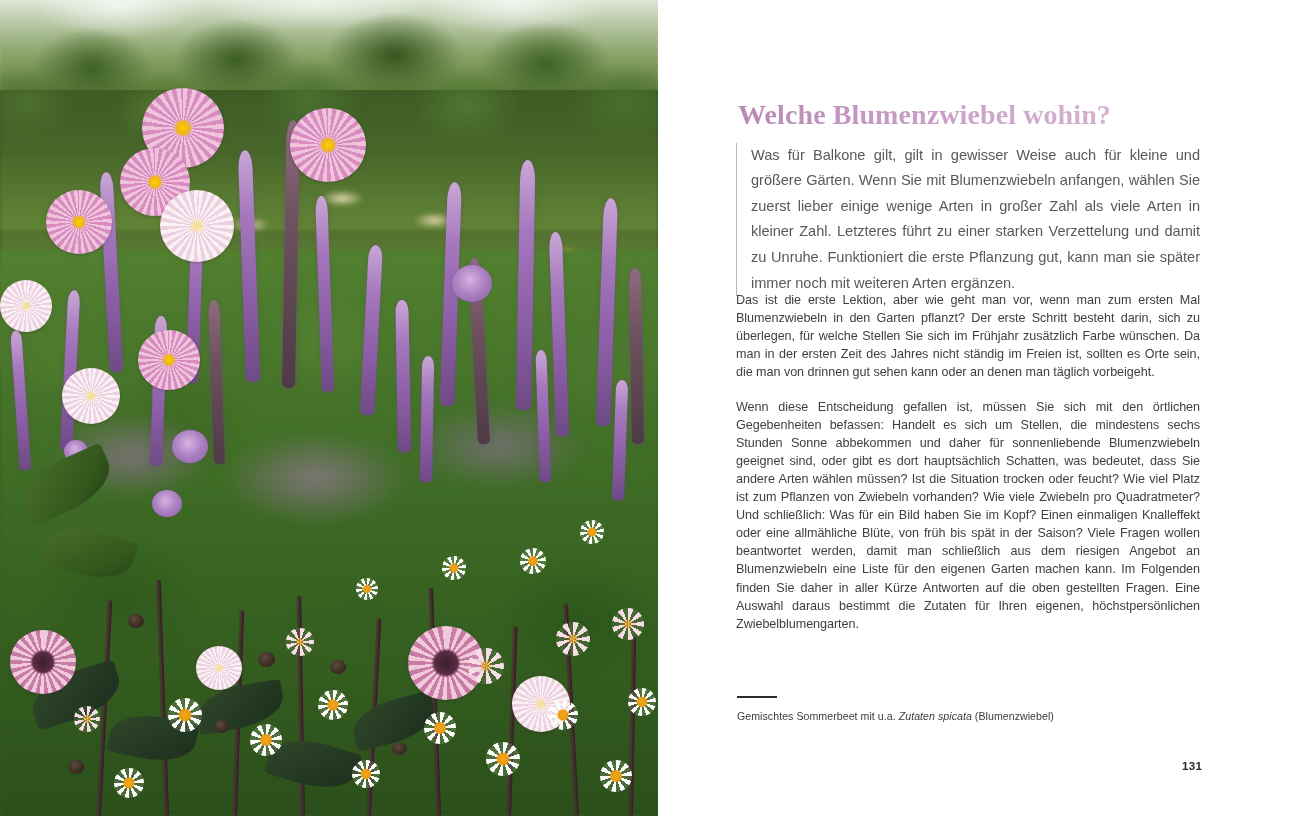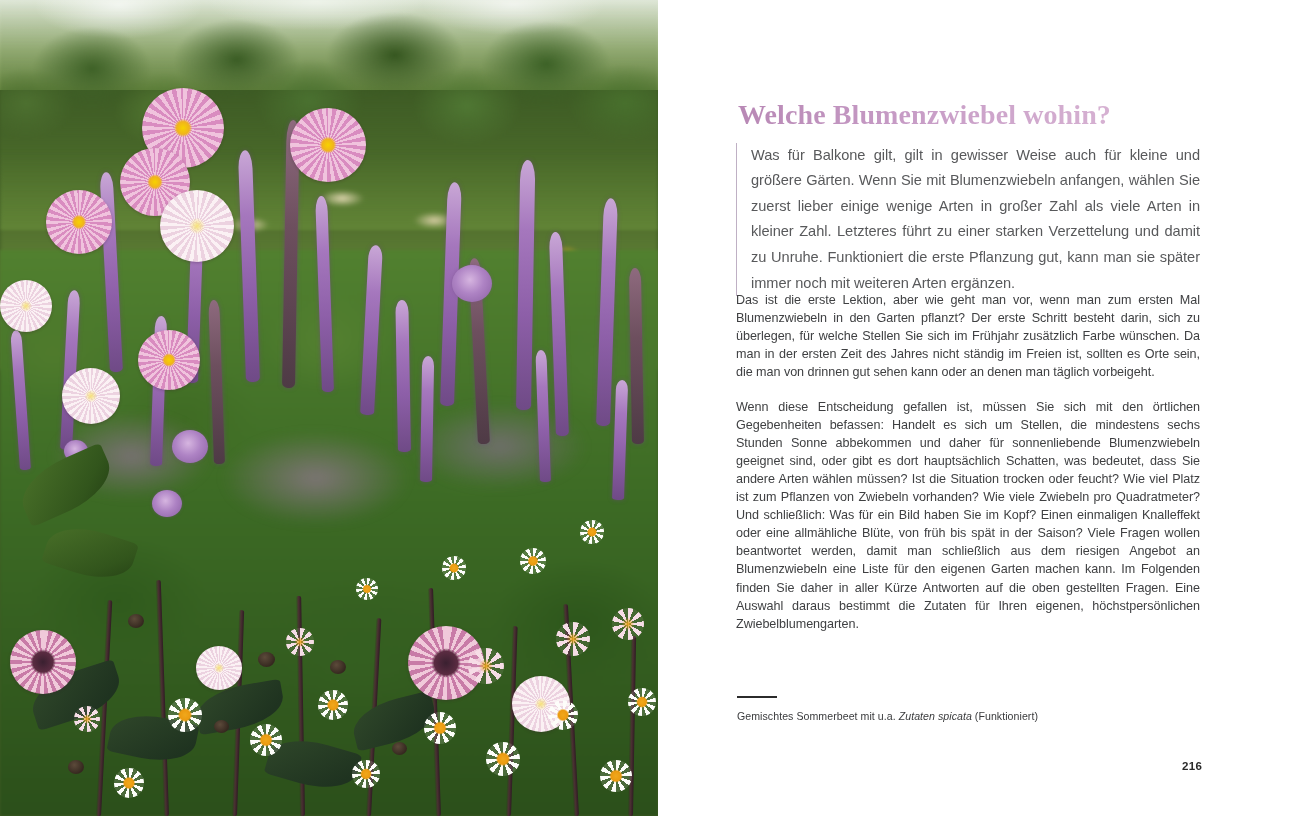--- a/index.html
+++ b/index.html
@@ -355,20 +355,20 @@
 
     <p class="intro">Was für Balkone gilt, gilt in gewisser Weise auch für kleine und größere Gärten. Wenn Sie mit Blumenzwiebeln anfangen, wählen Sie zuerst lieber einige wenige Arten in großer Zahl als viele Arten in kleiner Zahl. Letzteres führt zu einer starken Verzettelung und damit zu Unruhe. Funktioniert die erste Pflanzung gut, kann man sie später immer noch mit weiteren Arten ergänzen.</p>
 
     <p class="body-p" id="p1">Das ist die erste Lektion, aber wie geht man vor, wenn man zum ersten Mal Blumenzwiebeln in den Garten pflanzt? Der erste Schritt besteht darin, sich zu überlegen, für welche Stellen Sie sich im Frühjahr zusätzlich Farbe wünschen. Da man in der ersten Zeit des Jahres nicht ständig im Freien ist, sollten es Orte sein, die man von drinnen gut sehen kann oder an denen man täglich vorbeigeht.</p>
 
     <p class="body-p" id="p2">Wenn diese Entscheidung gefallen ist, müssen Sie sich mit den örtlichen Gegebenheiten befassen: Handelt es sich um Stellen, die mindestens sechs Stunden Sonne abbekommen und daher für sonnenliebende Blumenzwiebeln geeignet sind, oder gibt es dort hauptsächlich Schatten, was bedeutet, dass Sie andere Arten wählen müssen? Ist die Situation trocken oder feucht? Wie viel Platz ist zum Pflanzen von Zwiebeln vorhanden? Wie viele Zwiebeln pro Quadratmeter? Und schließlich: Was für ein Bild haben Sie im Kopf? Einen einmaligen Knalleffekt oder eine allmähliche Blüte, von früh bis spät in der Saison? Viele Fragen wollen beantwortet werden, damit man schließlich aus dem riesigen Angebot an Blumenzwiebeln eine Liste für den eigenen Garten machen kann. Im Folgenden finden Sie daher in aller Kürze Antworten auf die oben gestellten Fragen. Eine Auswahl daraus bestimmt die Zutaten für Ihren eigenen, höchstpersönlichen Zwiebelblumengarten.</p>
 
     <div class="caption-block">
       <div class="caption-rule"></div>
       <div class="caption-text">
-        <span>Gemischtes Sommerbeet mit u.a. </span><i>Zutaten spicata</i><span> (Funktioniert)</span>
+        <span>Gemischtes Sommerbeet mit u.a. </span><i>Zutaten spicata</i><span> (Blumenzwiebel)</span>
       </div>
     </div>
 
-    <div class="page-no">216</div>
+    <div class="page-no">131</div>
   </div>
 
 </div>
 
 </body></html>

